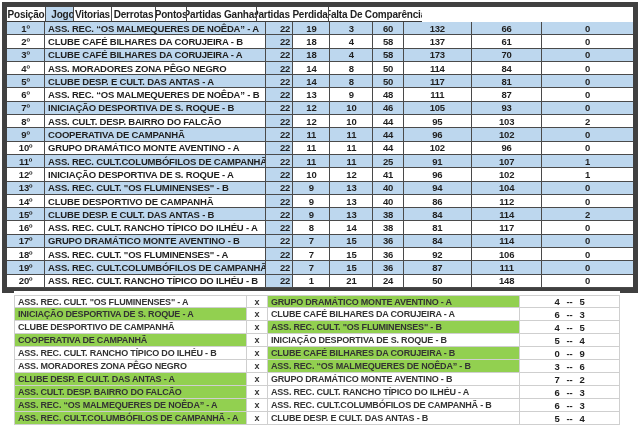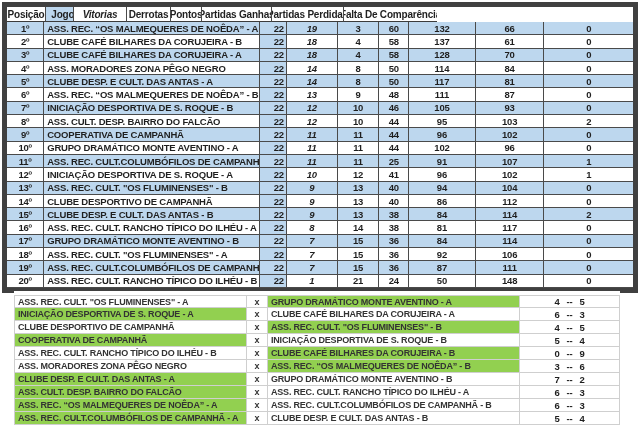--- a/index.html
+++ b/index.html
@@ -22,21 +22,21 @@
     border-right: 1px solid #4a4a4a;
     border-bottom: 1px solid #4a4a4a;
     font-weight: bold; font-size: 9.5px; color: #1f1f1f;
     display: flex; align-items: center; justify-content: center;
     white-space: nowrap; overflow: hidden; letter-spacing: -0.2px;
   }
   .header .scell { font-size: 10px; background:#fff; border-bottom:1.5px solid #3c3c3c; }
   .scell.c0 { width: 39px; }
   .scell.c1 { width: 226px; justify-content: flex-start; padding-left: 3px; }
   .scell.c2 { width: 28px; }
-  .scell.c3 { width: 53px; font-style: italic; }
+  .scell.c3 { width: 38px; }
   .scell.c4 { width: 44px; }
   .scell.c5 { width: 31px; }
   .scell.c6 { width: 70px; }
   .scell.c7 { width: 72px; }
   .scell.c8 { width: 93px; border-right: none; }
   .srow.alt .scell { background: #BDD7EE; }
   .srow .scell.c2 { background: #BDD7EE; padding-left: 12px; } 
 
   
   .results {
@@ -102,21 +102,21 @@
         <div class="scell c7">61</div>
         <div class="scell c8">0</div>
       </div>
       <div class="srow alt">
         <div class="scell c0">3º</div>
         <div class="scell c1">CLUBE CAFÉ BILHARES DA CORUJEIRA - A</div>
         <div class="scell c2">22</div>
         <div class="scell c3">18</div>
         <div class="scell c4">4</div>
         <div class="scell c5">58</div>
-        <div class="scell c6">128</div>
+        <div class="scell c6">173</div>
         <div class="scell c7">70</div>
         <div class="scell c8">0</div>
       </div>
       <div class="srow">
         <div class="scell c0">4º</div>
         <div class="scell c1">ASS. MORADORES ZONA PÊGO NEGRO</div>
         <div class="scell c2">22</div>
         <div class="scell c3">14</div>
         <div class="scell c4">8</div>
         <div class="scell c5">50</div>

